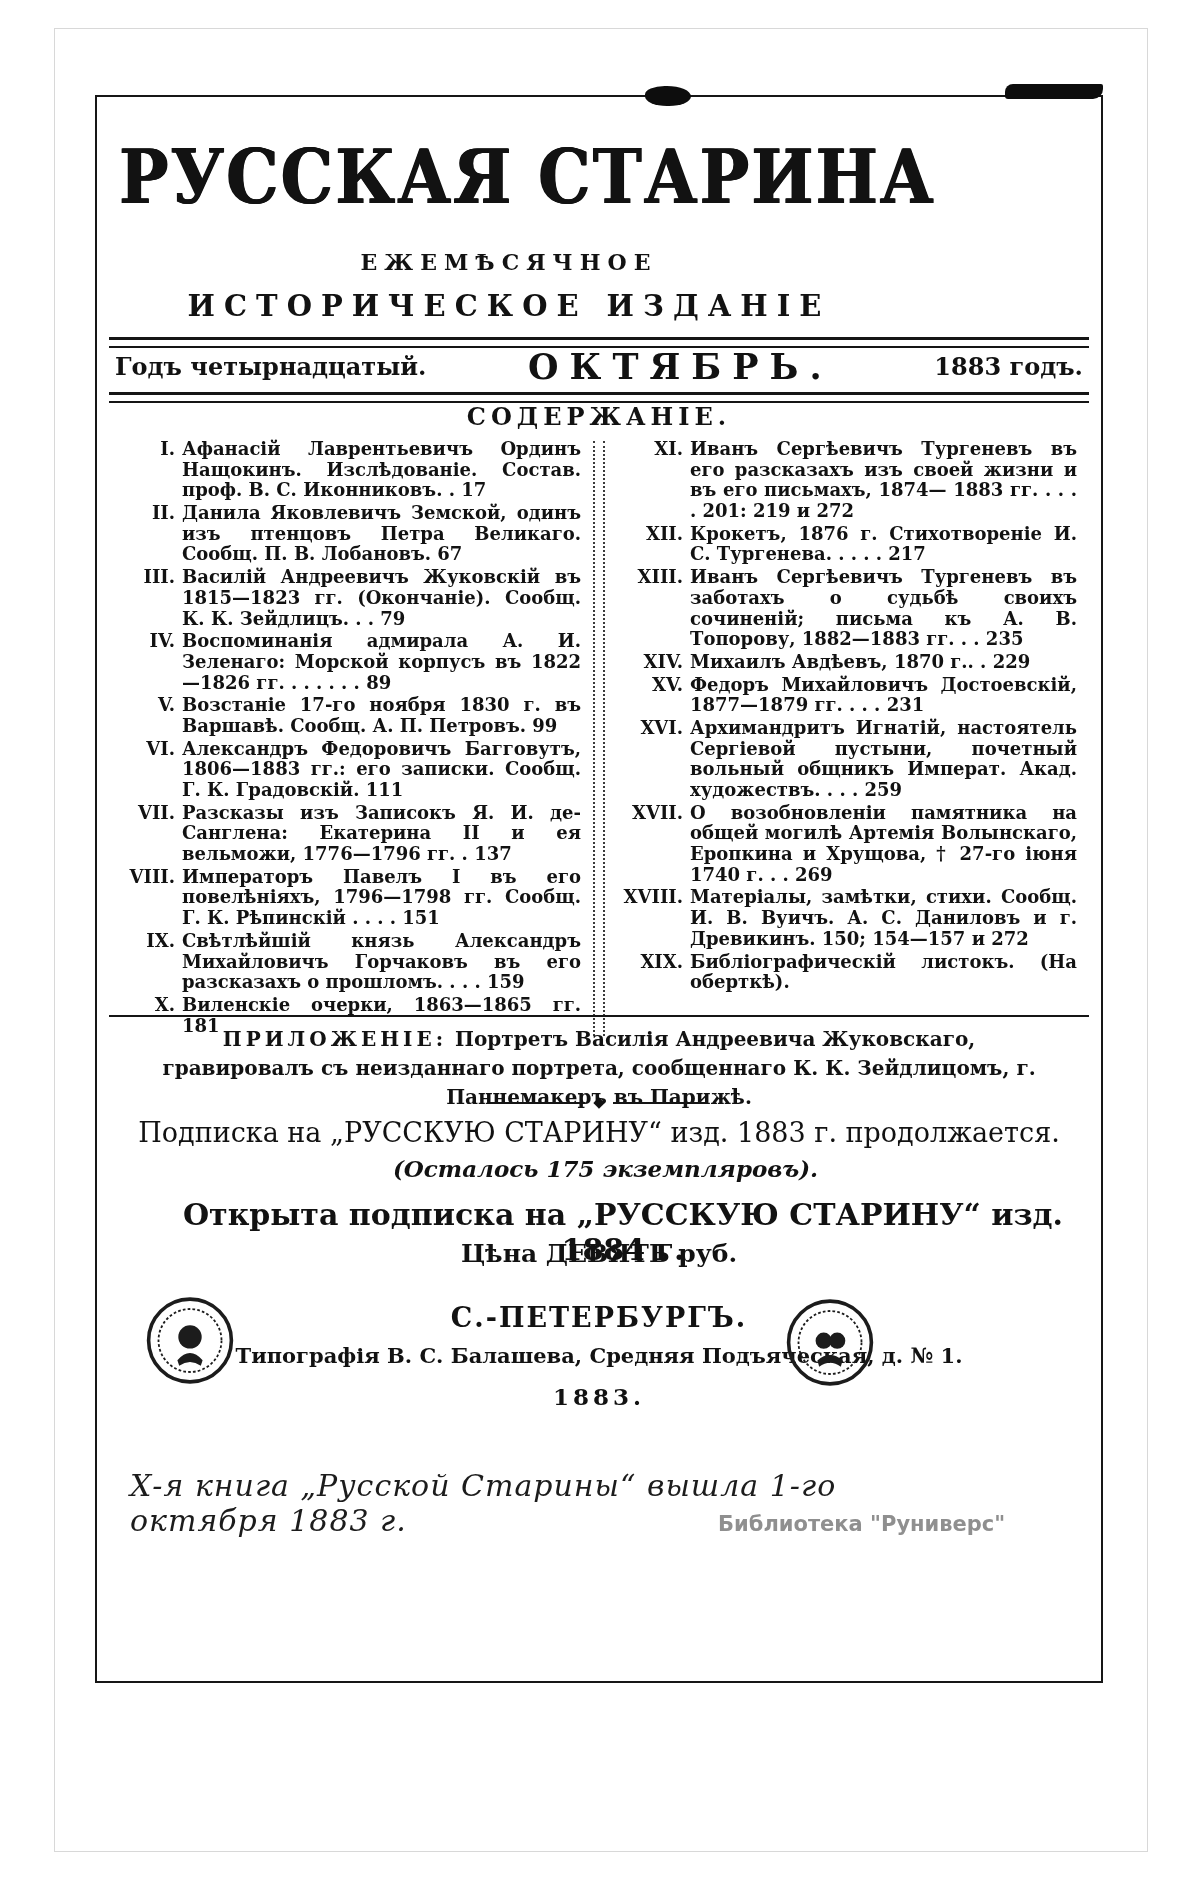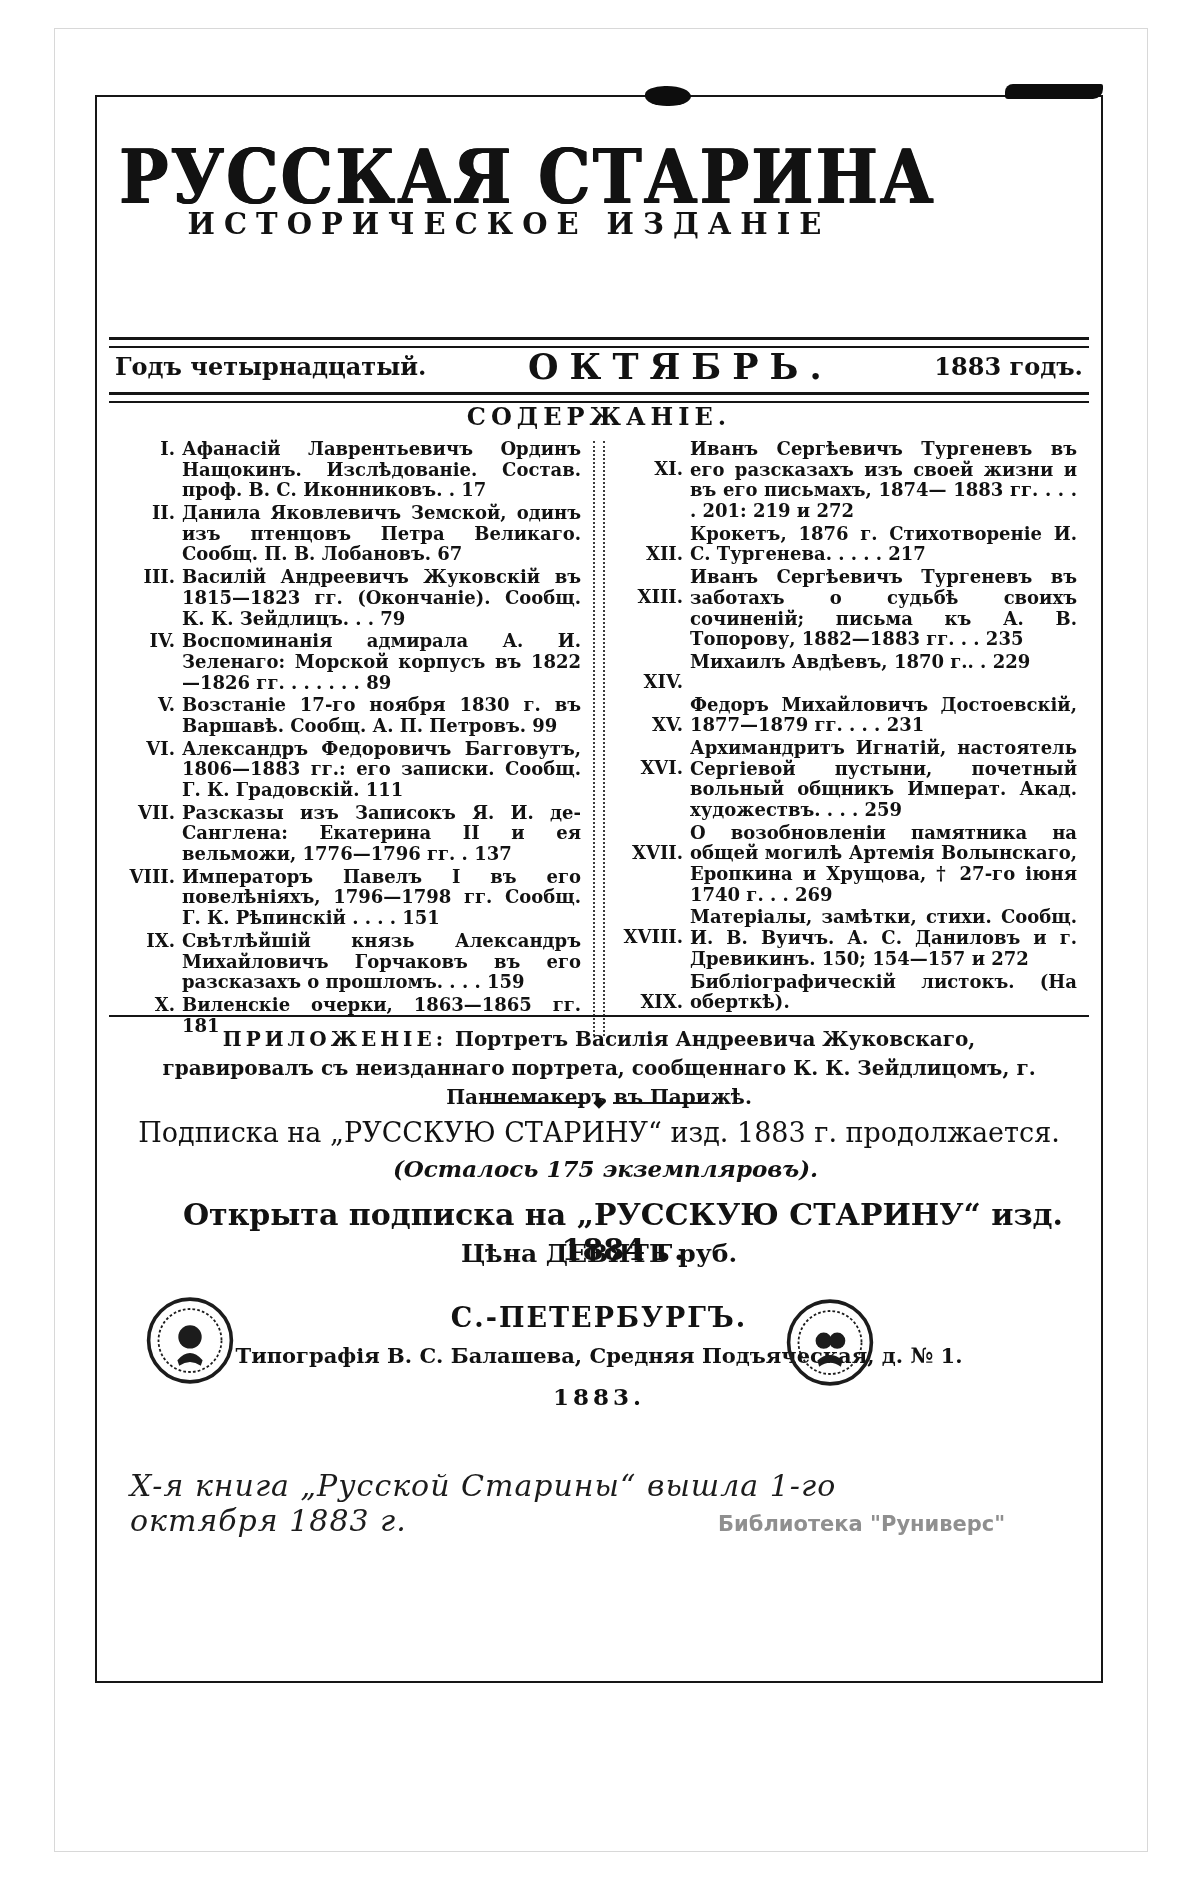--- a/index.html
+++ b/index.html
@@ -20,21 +20,21 @@
   .artifact.a2 { left:1005px; top:84px; width:98px; height:15px; border-radius:8px 2px 10px 3px; }
 
   
   .masthead { position:absolute; top:42px; left:22px; width:780px; text-align:center; }
   .title {
     font-size:66px; font-weight:bold; letter-spacing:2px; line-height:1;
     transform:scaleY(1.14); transform-origin:top center; display:block;
     text-shadow:0.6px 0 #111, -0.6px 0 #111; white-space:nowrap;
   }
   .subtitle1 { margin-top:44px; font-size:22px; font-weight:bold; letter-spacing:7px; }
-  .subtitle2 { margin-top:2px; font-size:29px; font-weight:bold; letter-spacing:9px; }
+  .subtitle2 { margin-top:14px; font-size:29px; font-weight:bold; letter-spacing:9px; }
 
   
   .rule2 { position:absolute; left:12px; right:12px; height:6px;
     border-top:3px solid #151515; border-bottom:2px solid #151515; }
   .rule-top { top:240px; }
   .rule-mid { top:295px; }
   .rule-single { position:absolute; left:12px; right:12px; border-top:2px solid #151515; top:918px; }
 
   
   .issue-bar { position:absolute; top:249px; left:18px; right:18px;
@@ -43,21 +43,21 @@
   .issue-month { font-size:35px; font-weight:bold; letter-spacing:11px; }
 
   
   .toc-heading { position:absolute; top:305px; left:0; right:0; text-align:center;
     font-size:24px; font-weight:bold; letter-spacing:5px; }
   .toc { position:absolute; top:342px; left:22px; right:22px; display:flex; }
   .toc-col { flex:1; }
   .toc-divider { width:8px; border-left:2px dotted #3a3a3a; border-right:2px dotted #3a3a3a; margin:2px 10px; }
   .toc-entry { display:flex; font-weight:bold; font-size:18px; line-height:1.15; margin-bottom:2px; }
   .toc-num { flex:0 0 56px; text-align:right; padding-right:7px; }
-  .toc-col.right .toc-num { flex-basis:68px;margin-top:20px; }
+  .toc-col.right .toc-num { flex-basis:68px; }
   .toc-text { flex:1; text-align:justify; padding-right:2px; }
 
   
   .appendix { position:absolute; top:928px; left:55px; right:55px;
     text-align:center; font-size:20px; font-weight:bold; line-height:1.45; }
   .appendix-label { letter-spacing:4px; margin-right:8px; }
 
   
   .ornament { position:absolute; top:998px; left:0; right:0; display:flex;
     justify-content:center; align-items:center; }
@@ -94,20 +94,21 @@
 <body>
 
 <div class="page">
 
   <div class="scan-edge"></div>
 
   <div class="frame">
 
     <div class="masthead">
       <span class="title">РУССКАЯ СТАРИНА</span>
+      <div class="subtitle1">ЕЖЕМѢСЯЧНОЕ</div>
       <div class="subtitle2">ИСТОРИЧЕСКОЕ ИЗДАНІЕ</div>
     </div>
 
     <div class="rule2 rule-top"></div>
     <div class="issue-bar">
       <span class="issue-left">Годъ четырнадцатый.</span>
       <span class="issue-month">ОКТЯБРЬ.</span>
       <span class="issue-right">1883 годъ.</span>
     </div>
     <div class="rule2 rule-mid"></div>

